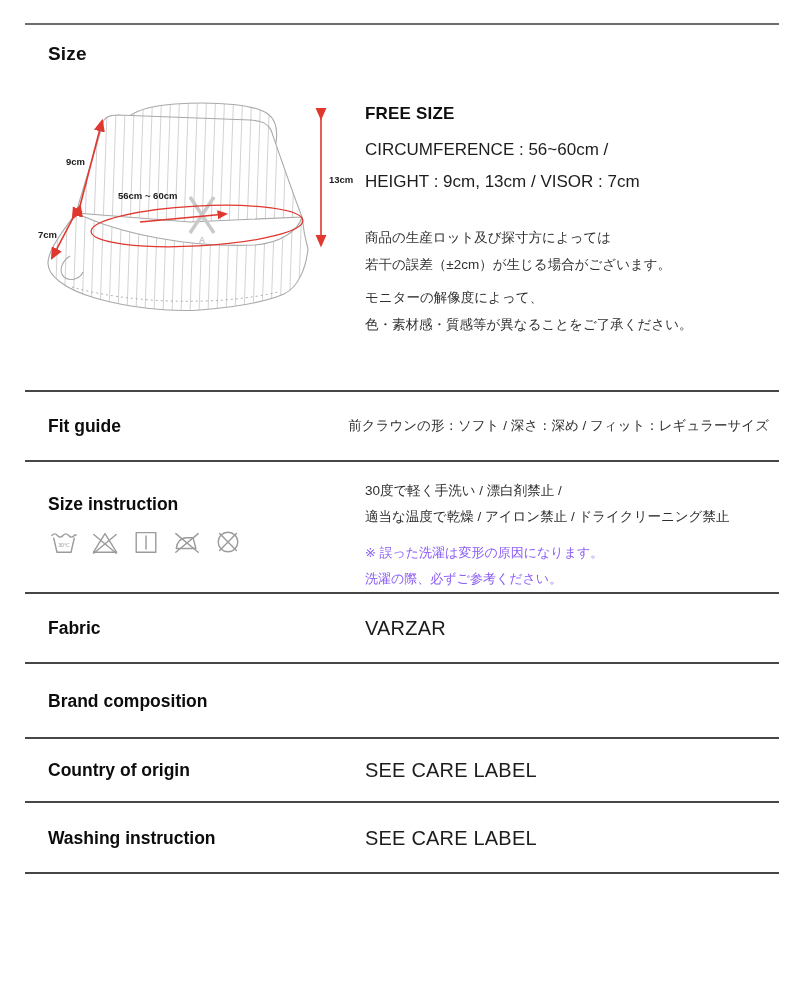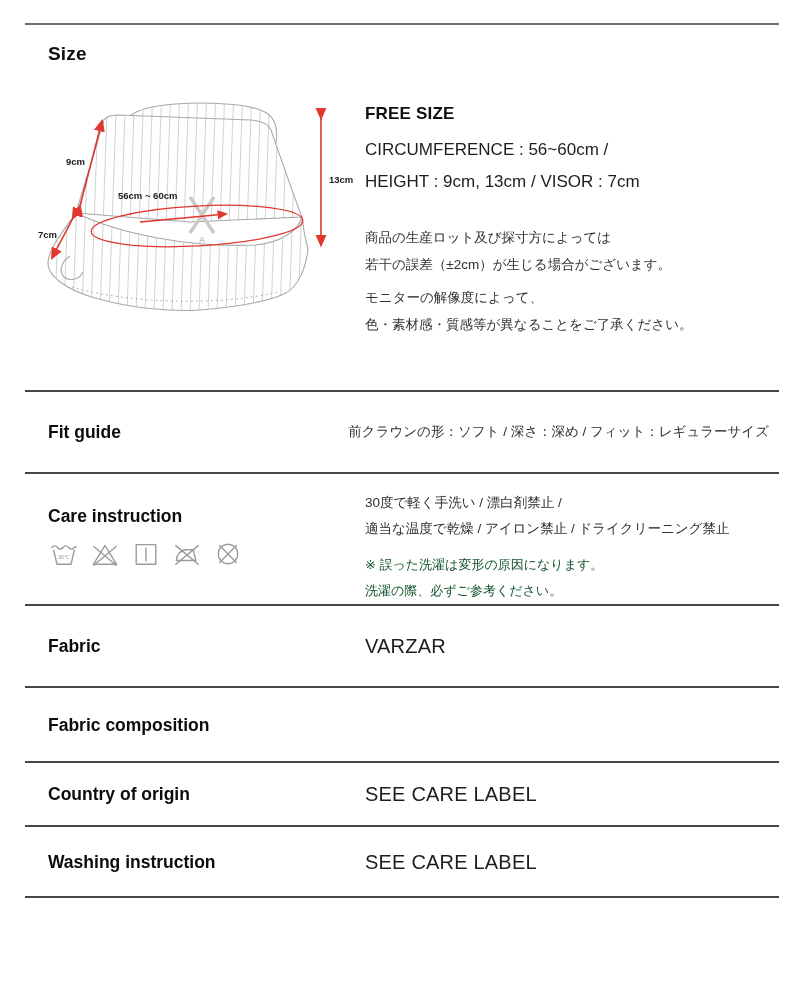--- a/index.html
+++ b/index.html
@@ -18,34 +18,34 @@
   .free-col { position:absolute; left:365px; top:96px; width:424px; }
   .free-col .free-size { position:absolute; left:0; top:8px; font-size:17px; font-weight:700; color:#0f0f0f; letter-spacing:.2px; }
   .free-col .spec1 { position:absolute; left:0; top:44px; font-size:17px; color:#1d1d1d; }
   .free-col .spec2 { position:absolute; left:0; top:76px; font-size:17px; color:#1d1d1d; }
   .free-col .note1 { position:absolute; left:0; top:128px; font-size:13.5px; line-height:27px; color:#313131; }
   .free-col .note2 { position:absolute; left:0; top:188px; font-size:13.5px; line-height:27px; color:#313131; }
 
   .spec-table { position:absolute; left:25px; top:390px; width:754px; }
   .row { position:relative; border-top:2px solid #474747; }
   .row:last-child { border-bottom:2px solid #474747; }
-  .row-70  { height:82px; }
+  .row-70  { height:70px; }
   .row-132 { height:132px; }
   .row-75  { height:75px; }
   .row-71  { height:64px; }
   .row-73  { height:73px; }
   .row-label { position:absolute; left:23px; top:50%; transform:translateY(-50%); font-size:17.5px; font-weight:700; color:#0c0c0c; white-space:nowrap; }
   .row-value { position:absolute; left:340px; top:50%; transform:translateY(-50%); font-size:20px; color:#1d1d1d; letter-spacing:.2px; white-space:nowrap; }
   .row-value-right { position:absolute; right:10px; top:50%; transform:translateY(-50%); font-size:13.5px; color:#2e2e2e; white-space:nowrap; }
 
   .care-label { position:absolute; left:23px; top:32px; font-size:17.5px; font-weight:700; color:#0c0c0c; }
   .care-icons { position:absolute; left:25px; top:66px; display:flex; gap:13px; }
   .care-icons svg { width:28px; height:28px; display:block; }
   .care-text { position:absolute; left:340px; top:16px; font-size:13.5px; line-height:26px; color:#2e2e2e; white-space:nowrap; }
-  .care-warn { position:absolute; left:340px; top:78px; font-size:13px; line-height:26px; color:#14532d; white-space:nowrap; }
+  .care-warn { position:absolute; left:340px; top:78px; font-size:13px; line-height:26px; color:#8b5cf6; white-space:nowrap; }
 
   .cicon { stroke:#9b9b9b; stroke-width:1.5; fill:none; stroke-linecap:round; stroke-linejoin:round; }
   .cicon text { stroke:none; fill:#9b9b9b; font-family:"Liberation Sans","DejaVu Sans",sans-serif; }
 </style>
 </head>
 <body>
 
 <div class="top-rule"></div>
 
 <h1 class="size-heading">Size</h1>
@@ -104,21 +104,21 @@
 </div>
 
 <div class="spec-table">
 
   <div class="row row-70">
     <div class="row-label">Fit guide</div>
     <div class="row-value-right">前クラウンの形：ソフト / 深さ：深め / フィット：レギュラーサイズ</div>
   </div>
 
   <div class="row row-132">
-    <div class="care-label">Care instruction</div>
+    <div class="care-label">Size instruction</div>
     <div class="care-icons">
       <svg class="cicon" viewBox="0 0 30 30">
         <path d="M2,8 Q5,4.5 8,8 Q11,11.5 14,8 Q17,4.5 20,8 Q23,11.5 26,8 Q27,6.8 28,7.6"></path>
         <path d="M4,11 L7.5,26 L22.5,26 L26,11"></path>
         <text x="15" y="20.5" text-anchor="middle" font-size="5.5">30℃</text>
       </svg>
       <svg class="cicon" viewBox="0 0 30 30">
         <path d="M15,6 L27.5,26 L2.5,26 Z"></path>
         <line x1="3" y1="7" x2="27" y2="27"></line>
         <line x1="27" y1="7" x2="3" y2="27"></line>
@@ -147,21 +147,21 @@
       <div>洗濯の際、必ずご参考ください。</div>
     </div>
   </div>
 
   <div class="row row-70">
     <div class="row-label">Fabric</div>
     <div class="row-value">VARZAR</div>
   </div>
 
   <div class="row row-75">
-    <div class="row-label">Fabric composition</div>
+    <div class="row-label">Brand composition</div>
   </div>
 
   <div class="row row-71">
     <div class="row-label">Country of origin</div>
     <div class="row-value">SEE CARE LABEL</div>
   </div>
 
   <div class="row row-73">
     <div class="row-label">Washing instruction</div>
     <div class="row-value">SEE CARE LABEL</div>

